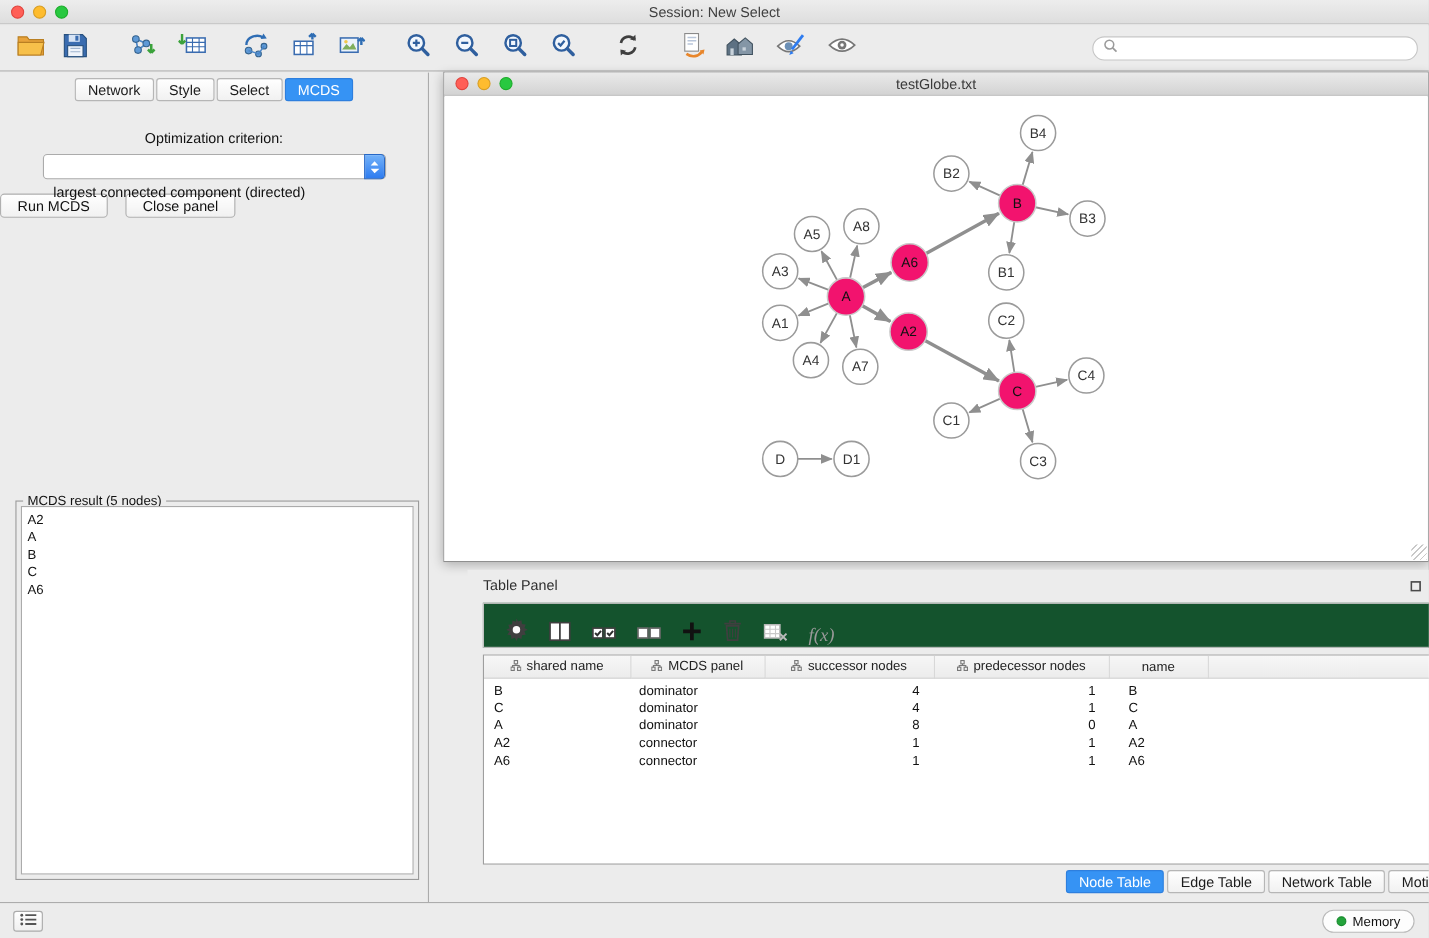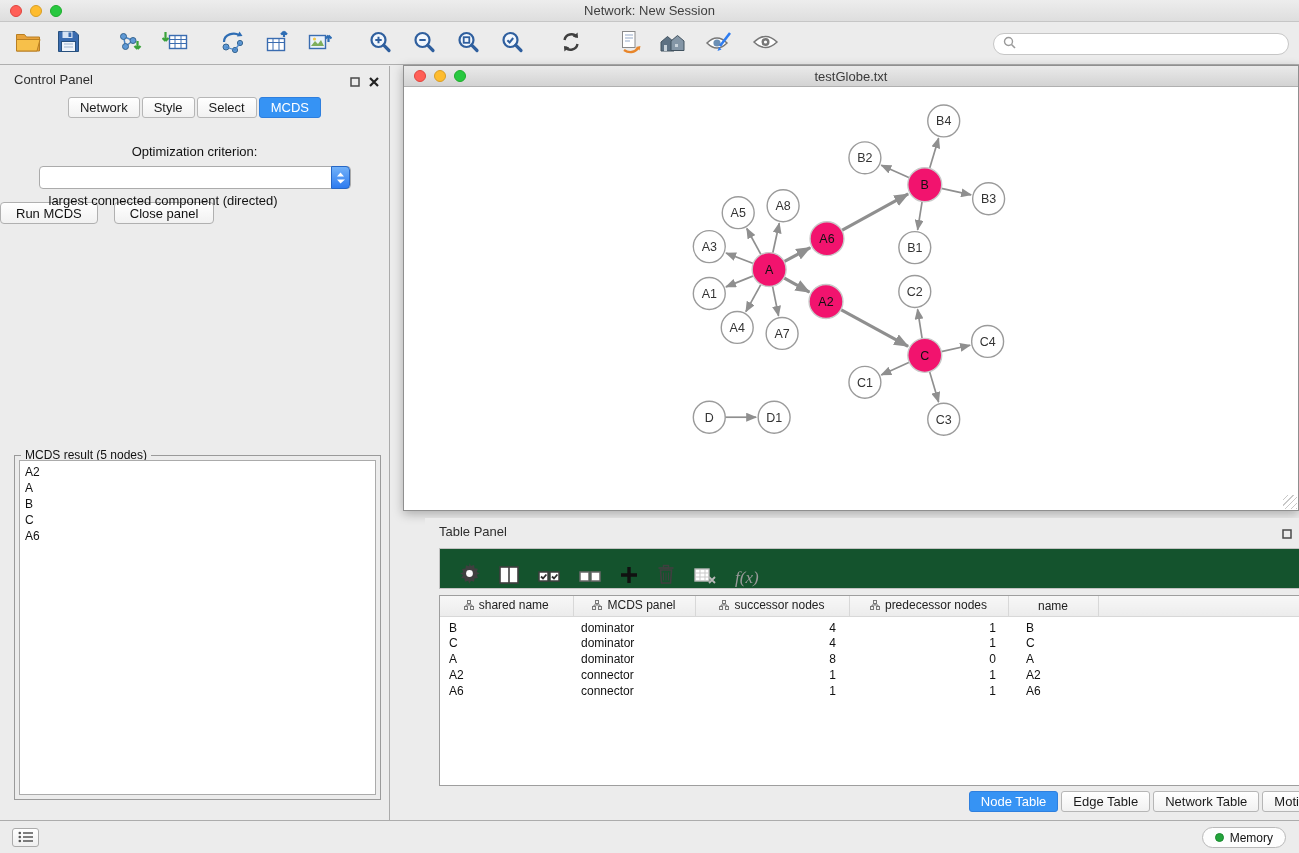--- a/index.html
+++ b/index.html
@@ -96,21 +96,21 @@
 <body>
 
 <div class="app">
 
   <div class="titlebar">
     <div class="traffic">
       <span class="dot red"></span>
       <span class="dot yellow"></span>
       <span class="dot green"></span>
     </div>
-    <div class="title">Network: New Session</div>
+    <div class="title">Session: New Select</div>
   </div>
 
   <div class="toolbar">
     <div class="tbtn" style="margin-left:11px">
       <span><svg width="26" height="22" viewBox="0 0 26 22">
             <path d="M1.5 3.5h8l2 2.5h13v14h-23z" fill="#E8A33B" stroke="#B97F22"></path>
             <path d="M1.5 8.5h23.5l-3 11.5h-20.5z" fill="#F7C04A" stroke="#B97F22"></path>
           </svg></span>
     </div>
     <div class="tbtn" style="margin-left:6px">
@@ -233,31 +233,20 @@
     <div class="search">
       <span><svg width="13" height="13" viewBox="0 0 13 13">
             <circle cx="5.5" cy="5.5" r="4" fill="none" stroke="#9A9A9A" stroke-width="1.4"></circle>
             <line x1="8.5" y1="8.5" x2="12" y2="12" stroke="#9A9A9A" stroke-width="1.6"></line>
           </svg></span>
       <input value="" style="">
     </div>
   </div>
 
   <div class="control-panel">
-    <div class="panel-header">
-      <span class="ptitle">Control Panel</span>
-      <span class="pfloat">
-        <span><svg width="10" height="10" viewBox="0 0 10 10">
-              <rect x="1" y="1" width="8" height="8" fill="none" stroke="#4A4A4A" stroke-width="1.5"></rect>
-            </svg></span>
-        <span><svg width="10" height="10" viewBox="0 0 10 10">
-              <path d="M1 1l8 8M9 1l-8 8" stroke="#222" stroke-width="2.2"></path>
-            </svg></span>
-      </span>
-    </div>
     <div class="cp-tabs">
         <div class="tab">Network</div>
         <div class="tab">Style</div>
         <div class="tab">Select</div>
         <div class="tab active">MCDS</div>
       </div>
     <div class="opt-label">Optimization criterion:</div>
     <div class="dropdown">
       <span class="dd-text">largest connected component (directed)</span>
       <span class="dd-stepper">

